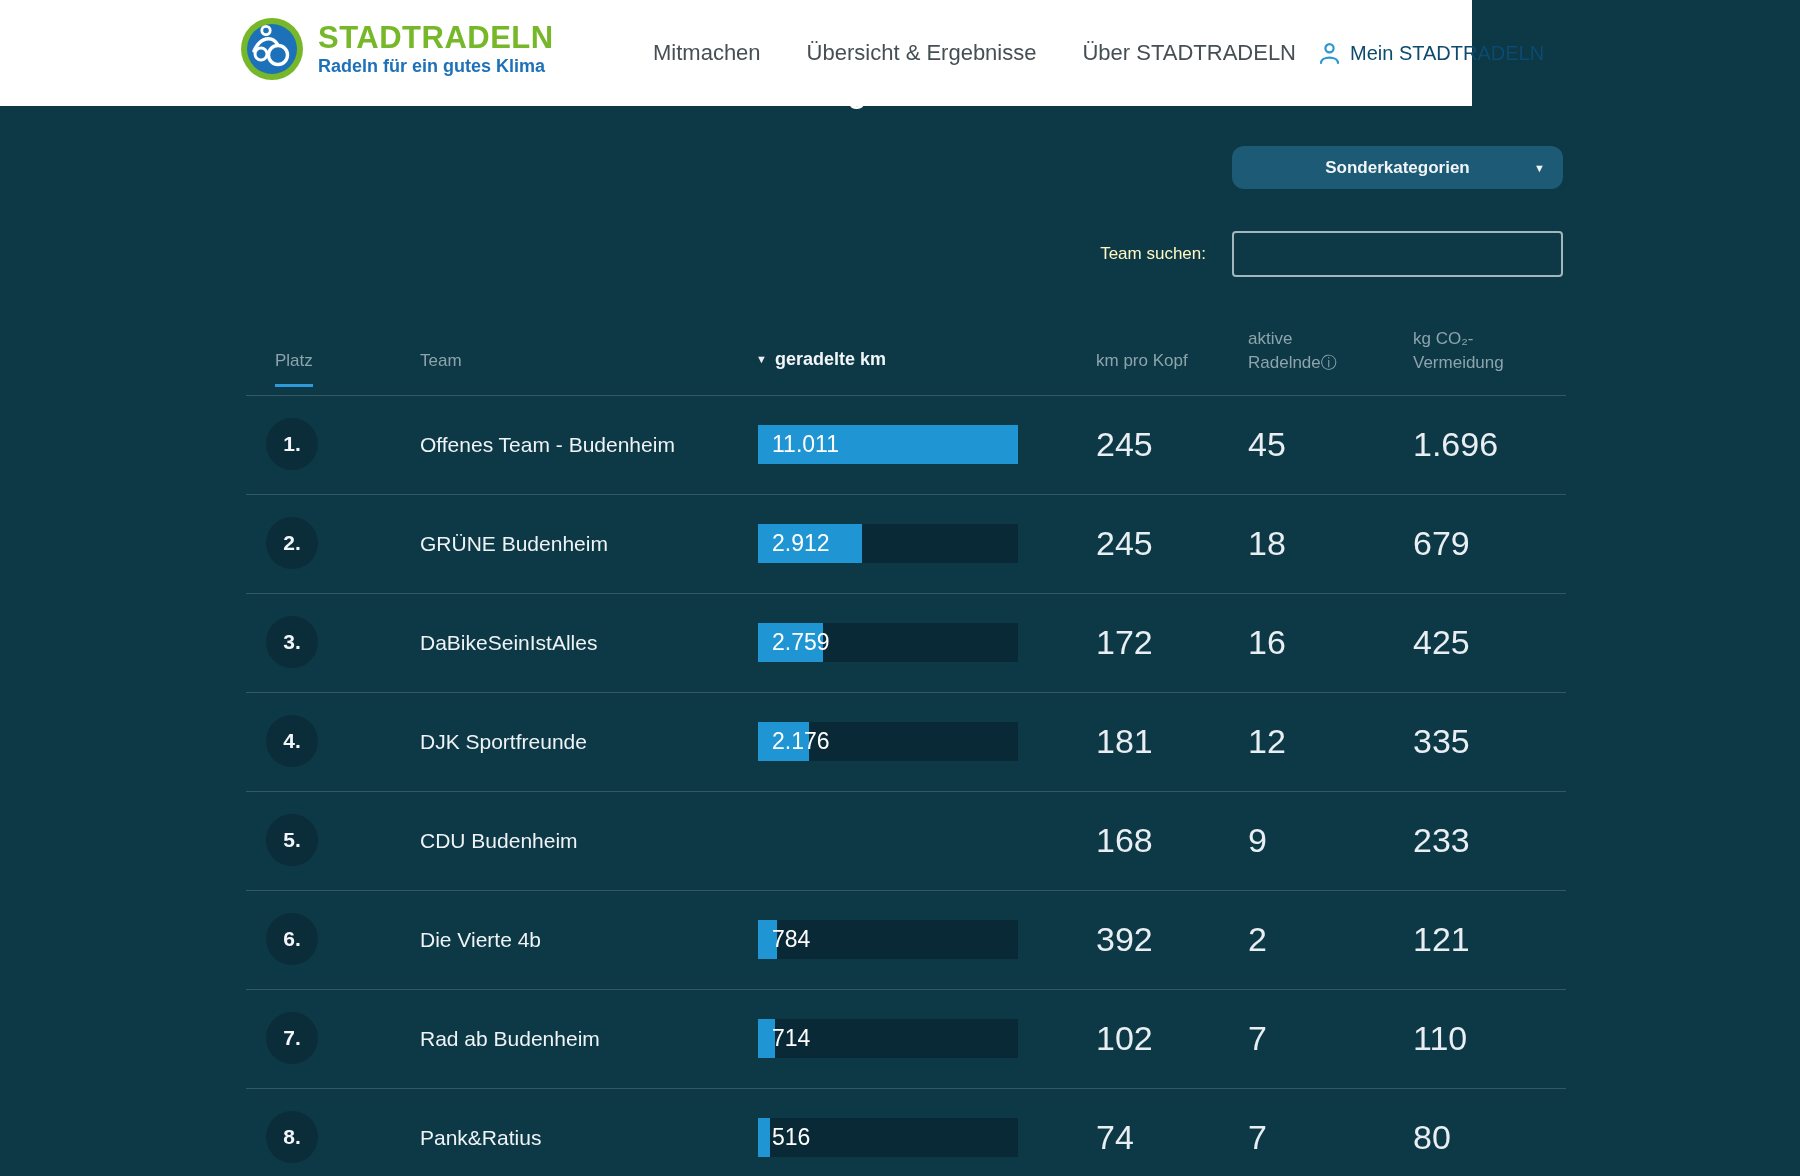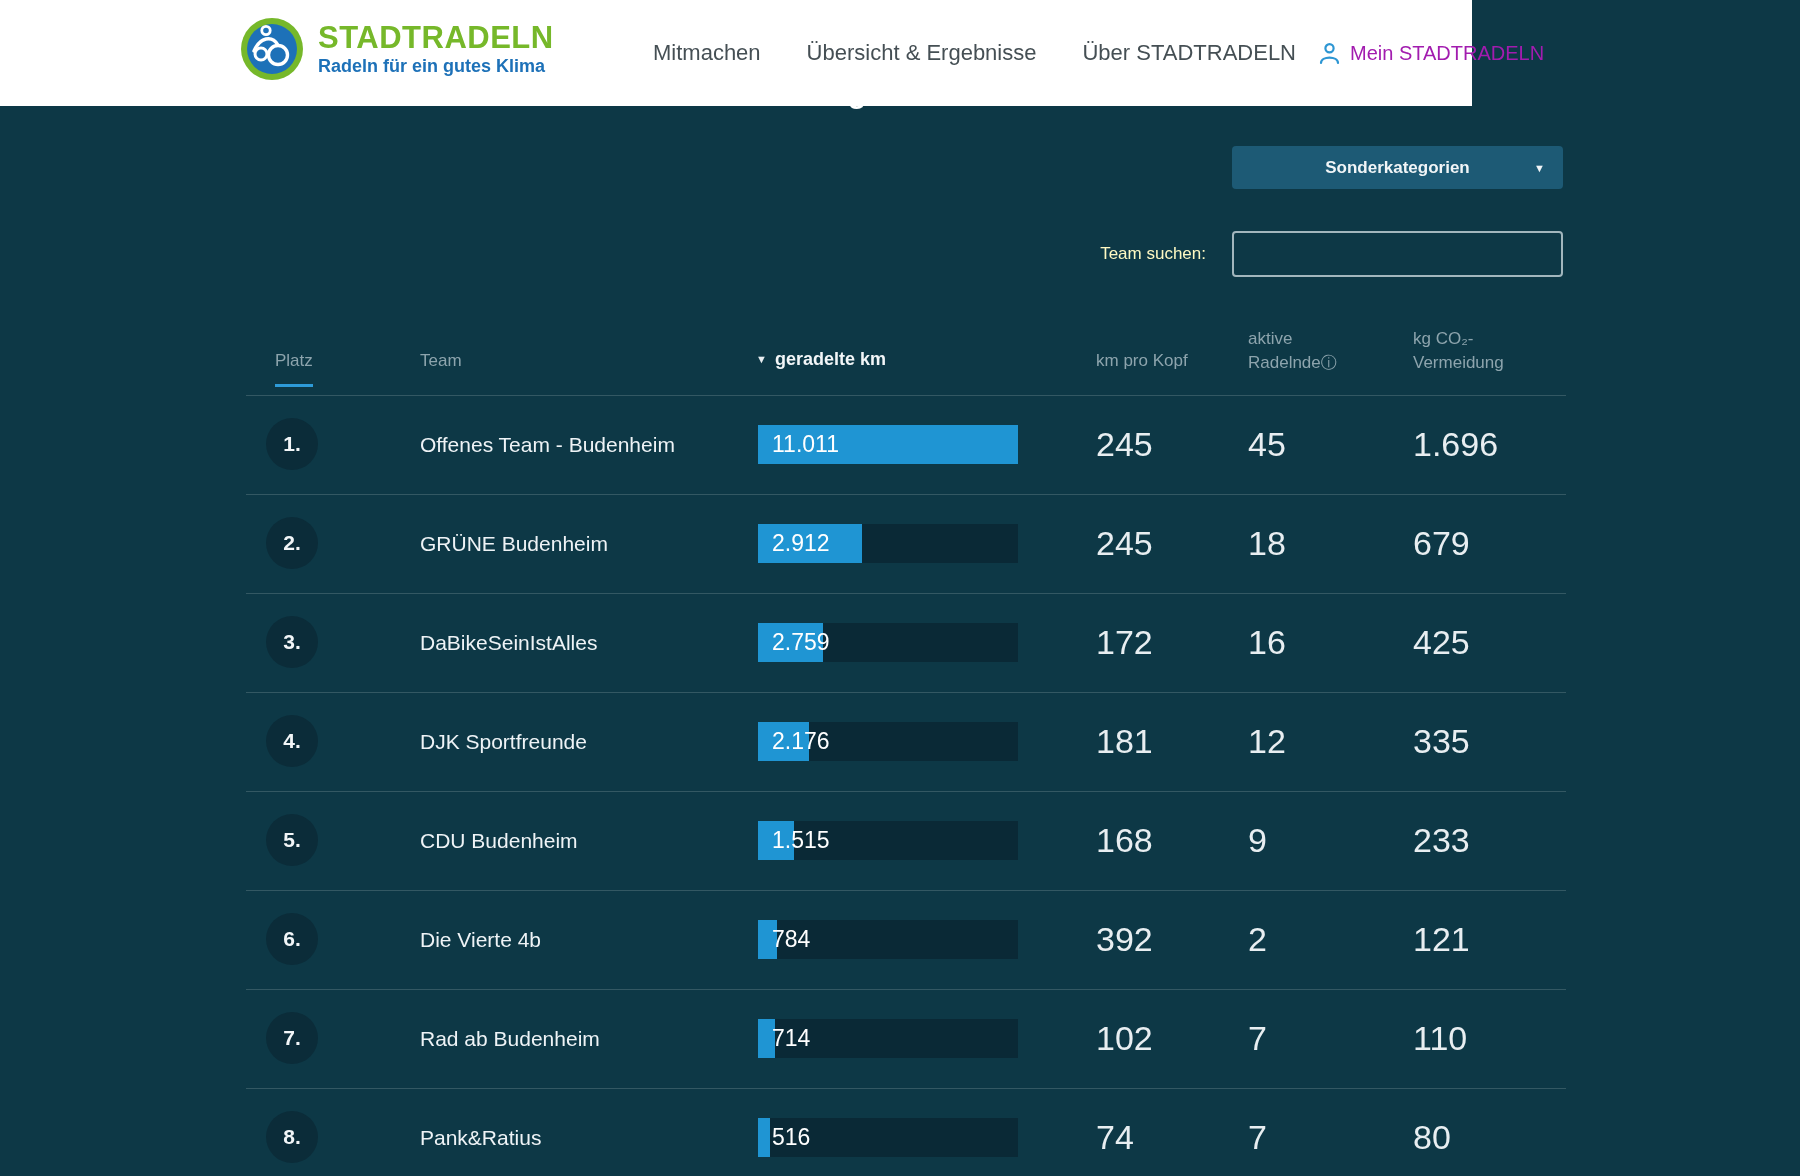--- a/index.html
+++ b/index.html
@@ -29,26 +29,26 @@
 
   .main-nav {
     position:absolute; left:653px; top:0; height:106px;
     display:flex; align-items:center; gap:46px;
   }
   .nav-item { color:#454f54; font-size:22px; cursor:pointer; white-space:nowrap; }
   .account-link {
     position:absolute; left:1318px; top:0; height:106px;
     display:flex; align-items:center; gap:9px; cursor:pointer;
   }
-  .account-label { color:#a21caf; font-size:20px; white-space:nowrap; }
+  .account-label { color:#0c4a6e; font-size:20px; white-space:nowrap; }
 
   
   .category-btn {
     position:absolute; left:1232px; top:146px; width:331px; height:43px;
-    background:#1d5a75; border-radius:4px; border:none; cursor:pointer;
+    background:#1d5a75; border-radius:12px; border:none; cursor:pointer;
     display:flex; align-items:center; justify-content:center;
     color:#f1f5f7; font-size:17px; font-weight:700;
     font-family:"Liberation Sans", sans-serif;
   }
   .category-caret {
     position:absolute; right:18px; top:50%; transform:translateY(-50%);
     font-size:11px; color:#f1f5f7;
   }
   .search-label {
     position:absolute; left:1020px; top:231px; width:186px; height:46px;
@@ -220,24 +220,20 @@
         <div class="km-bar-fill" style="width: 51px;"></div>
         <div class="km-bar-value">2.176</div>
       </div>
       <div class="cell-num cell-percap">181</div>
       <div class="cell-num cell-riders">12</div>
       <div class="cell-num cell-co2">335</div>
     </div>
       <div class="table-row">
       <div class="rank-badge">5.</div>
       <div class="team-name">CDU Budenheim</div>
-      <div class="km-bar">
-        <div class="km-bar-fill" style="width: 36px;"></div>
-        <div class="km-bar-value">1.515</div>
-      </div>
       <div class="cell-num cell-percap">168</div>
       <div class="cell-num cell-riders">9</div>
       <div class="cell-num cell-co2">233</div>
     </div>
       <div class="table-row">
       <div class="rank-badge">6.</div>
       <div class="team-name">Die Vierte 4b</div>
       <div class="km-bar">
         <div class="km-bar-fill" style="width: 19px;"></div>
         <div class="km-bar-value">784</div>

